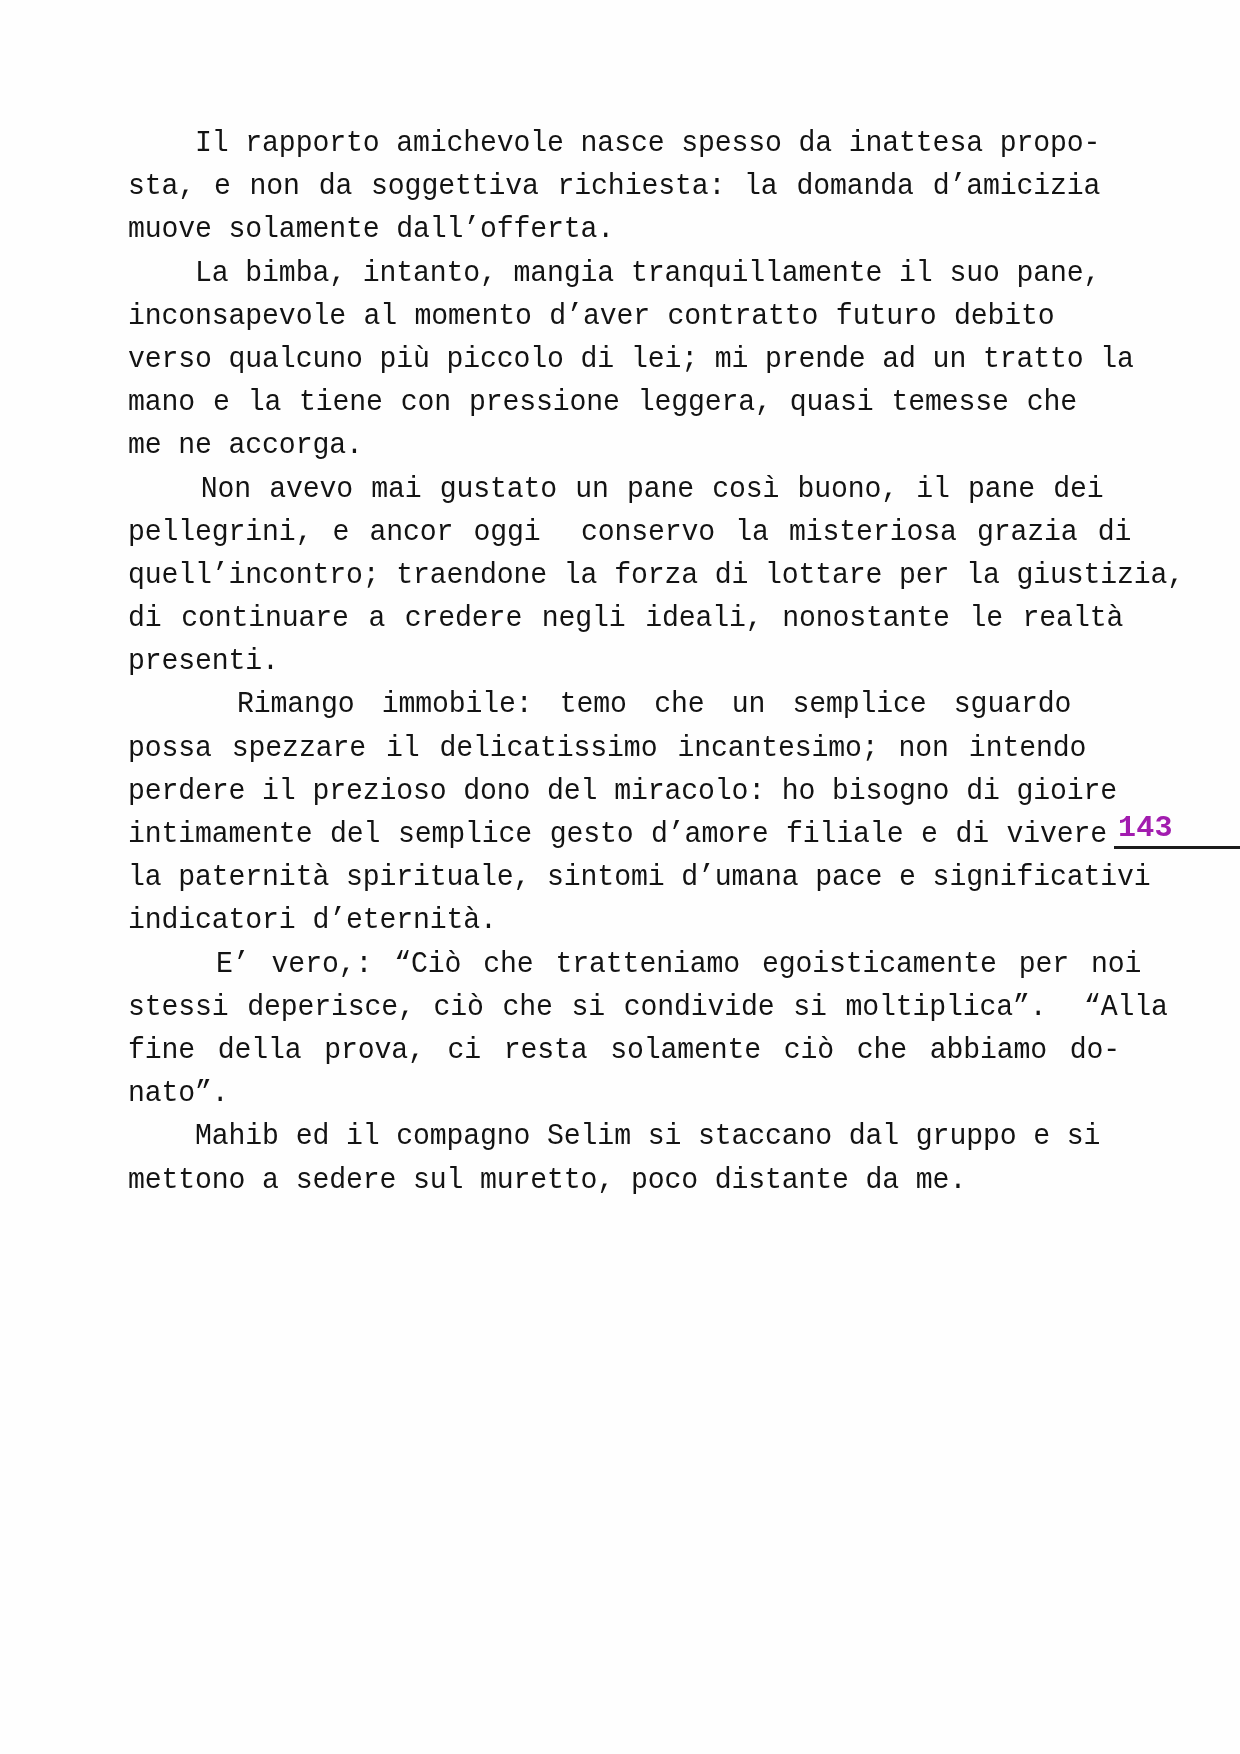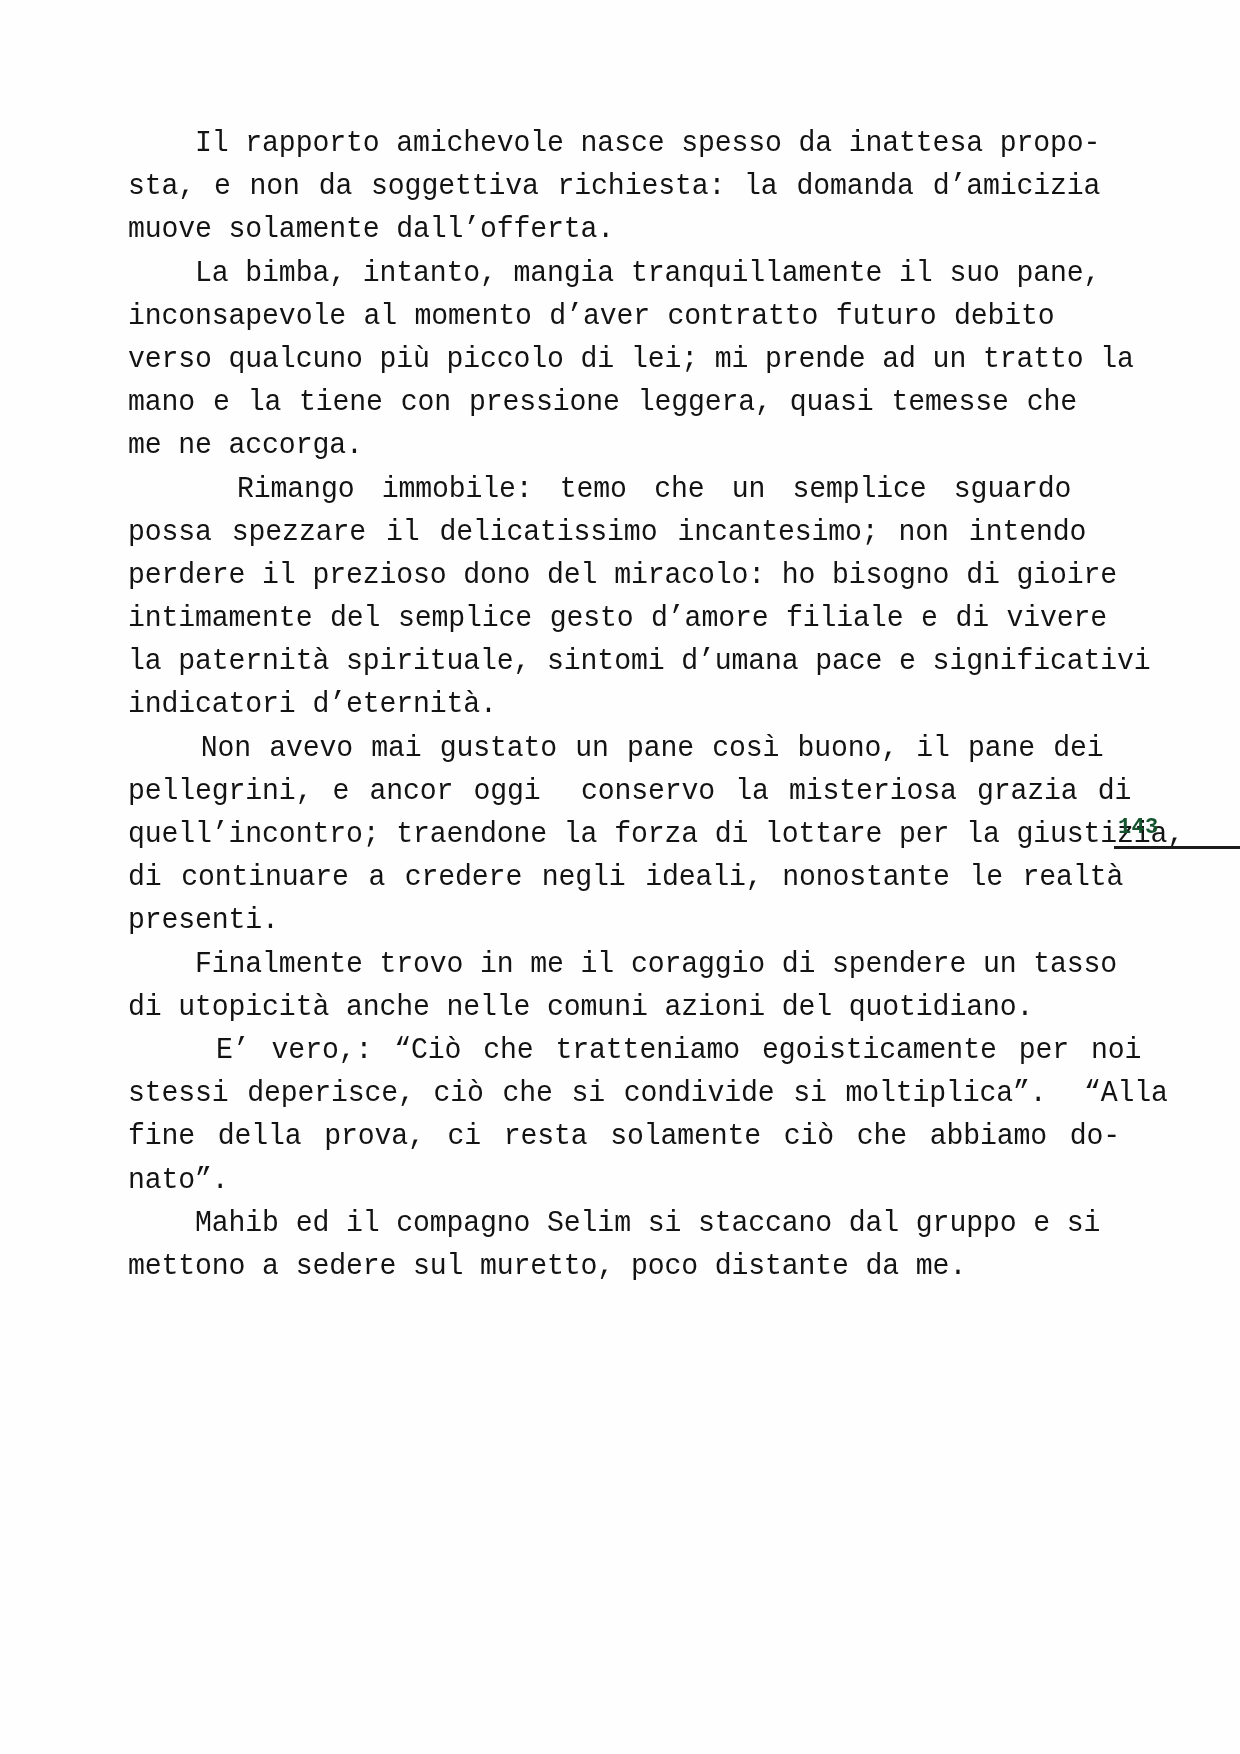--- a/index.html
+++ b/index.html
@@ -43,23 +43,23 @@
   }
 
   
   .folio-wrap {
     position: absolute;
     left: 1114px;
     top: 812px;
     width: 126px;
   }
   .folio-number {
-    font-size: 22px;
+    font-size: 30px;
     font-weight: bold;
-    color: #14532d;
+    color: #a21caf;
     letter-spacing: 0.3px;
     line-height: 32px;
     padding-left: 4px;
   }
   .folio-rule {
     margin-top: 2px;
     width: 126px;
     height: 2.5px;
     background: #1c1c1c;
   }
@@ -76,37 +76,33 @@
         <div class="line">muove solamente dall’offerta.</div>
       </div>
       <div class="paragraph">
         <div class="line j">&nbsp;&nbsp;&nbsp;&nbsp;La bimba, intanto, mangia tranquillamente il suo pane,</div>
         <div class="line j" style="word-spacing: 0.8px;">inconsapevole al momento d’aver contratto futuro debito</div>
         <div class="line j">verso qualcuno più piccolo di lei; mi prende ad un tratto la</div>
         <div class="line j" style="word-spacing: 1.2px;">mano e la tiene con pressione leggera, quasi temesse che</div>
         <div class="line">me ne accorga.</div>
       </div>
       <div class="paragraph">
-        <div class="line j" style="word-spacing: 11px;">&nbsp;&nbsp;&nbsp;&nbsp;Rimango immobile: temo che un semplice sguardo</div>
-        <div class="line j" style="word-spacing: 3.4px;">possa spezzare il delicatissimo incantesimo; non intendo</div>
-        <div class="line j">perdere il prezioso dono del miracolo: ho bisogno di gioire</div>
-        <div class="line j" style="word-spacing: 0.9px;">intimamente del semplice gesto d’amore filiale e di vivere</div>
-        <div class="line j">la paternità spirituale, sintomi d’umana pace e significativi</div>
-        <div class="line">indicatori d’eternità.</div>
-      </div>
-      <div class="paragraph">
         <div class="line j" style="word-spacing: 1.5px;">&nbsp;&nbsp;&nbsp;&nbsp;Non avevo mai gustato un pane così buono, il pane dei</div>
         <div class="line j" style="word-spacing: 3.6px;">pellegrini, e ancor oggi  conservo la misteriosa grazia di</div>
         <div class="line j">quell’incontro; traendone la forza di lottare per la giustizia,</div>
         <div class="line j" style="word-spacing: 3px;">di continuare a credere negli ideali, nonostante le realtà</div>
         <div class="line">presenti.</div>
       </div>
       <div class="paragraph">
-        <div class="line j">&nbsp;&nbsp;&nbsp;&nbsp;Finalmente trovo in me il coraggio di spendere un tasso</div>
-        <div class="line">di utopicità anche nelle comuni azioni del quotidiano.</div>
+        <div class="line j" style="word-spacing: 11px;">&nbsp;&nbsp;&nbsp;&nbsp;Rimango immobile: temo che un semplice sguardo</div>
+        <div class="line j" style="word-spacing: 3.4px;">possa spezzare il delicatissimo incantesimo; non intendo</div>
+        <div class="line j">perdere il prezioso dono del miracolo: ho bisogno di gioire</div>
+        <div class="line j" style="word-spacing: 0.9px;">intimamente del semplice gesto d’amore filiale e di vivere</div>
+        <div class="line j">la paternità spirituale, sintomi d’umana pace e significativi</div>
+        <div class="line">indicatori d’eternità.</div>
       </div>
       <div class="paragraph">
         <div class="line j" style="word-spacing: 5.5px;">&nbsp;&nbsp;&nbsp;&nbsp;E’ vero,: “Ciò che tratteniamo egoisticamente per noi</div>
         <div class="line j" style="word-spacing: 2px;">stessi deperisce, ciò che si condivide si moltiplica”.  “Alla</div>
         <div class="line j" style="word-spacing: 6.2px;">fine della prova, ci resta solamente ciò che abbiamo do-</div>
         <div class="line">nato”.</div>
       </div>
       <div class="paragraph">
         <div class="line j">&nbsp;&nbsp;&nbsp;&nbsp;Mahib ed il compagno Selim si staccano dal gruppo e si</div>
         <div class="line">mettono a sedere sul muretto, poco distante da me.</div>

